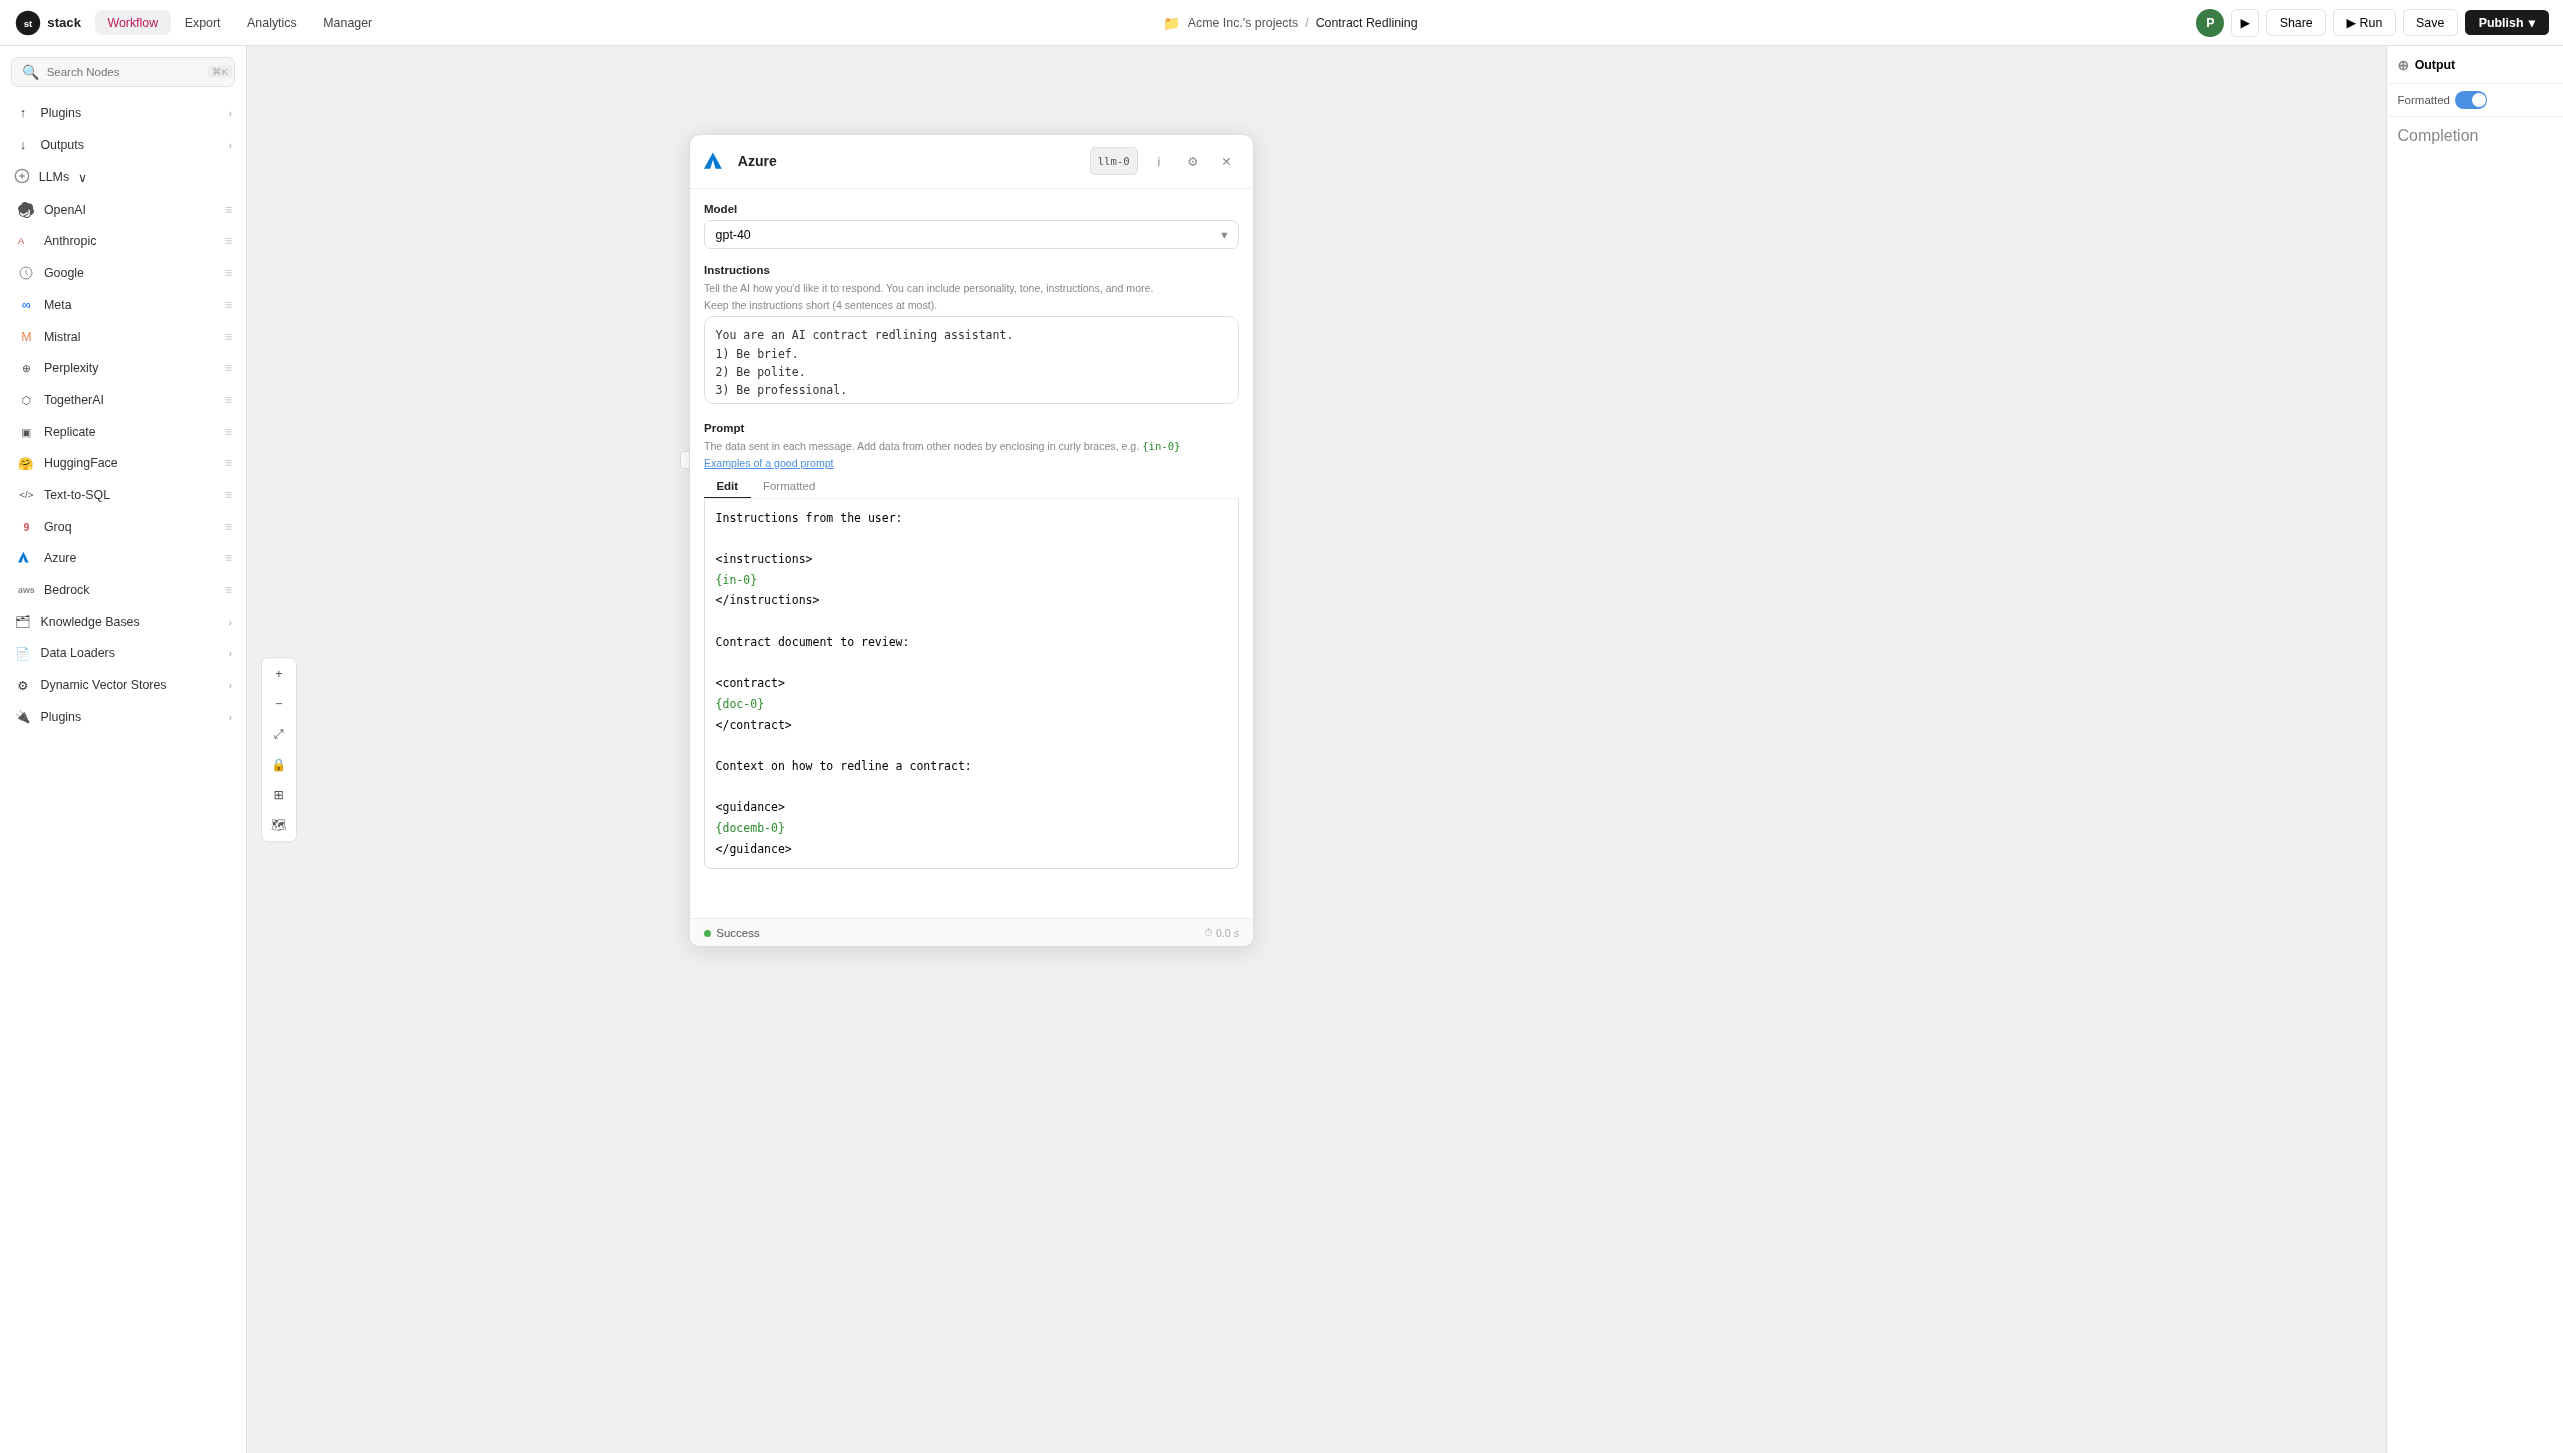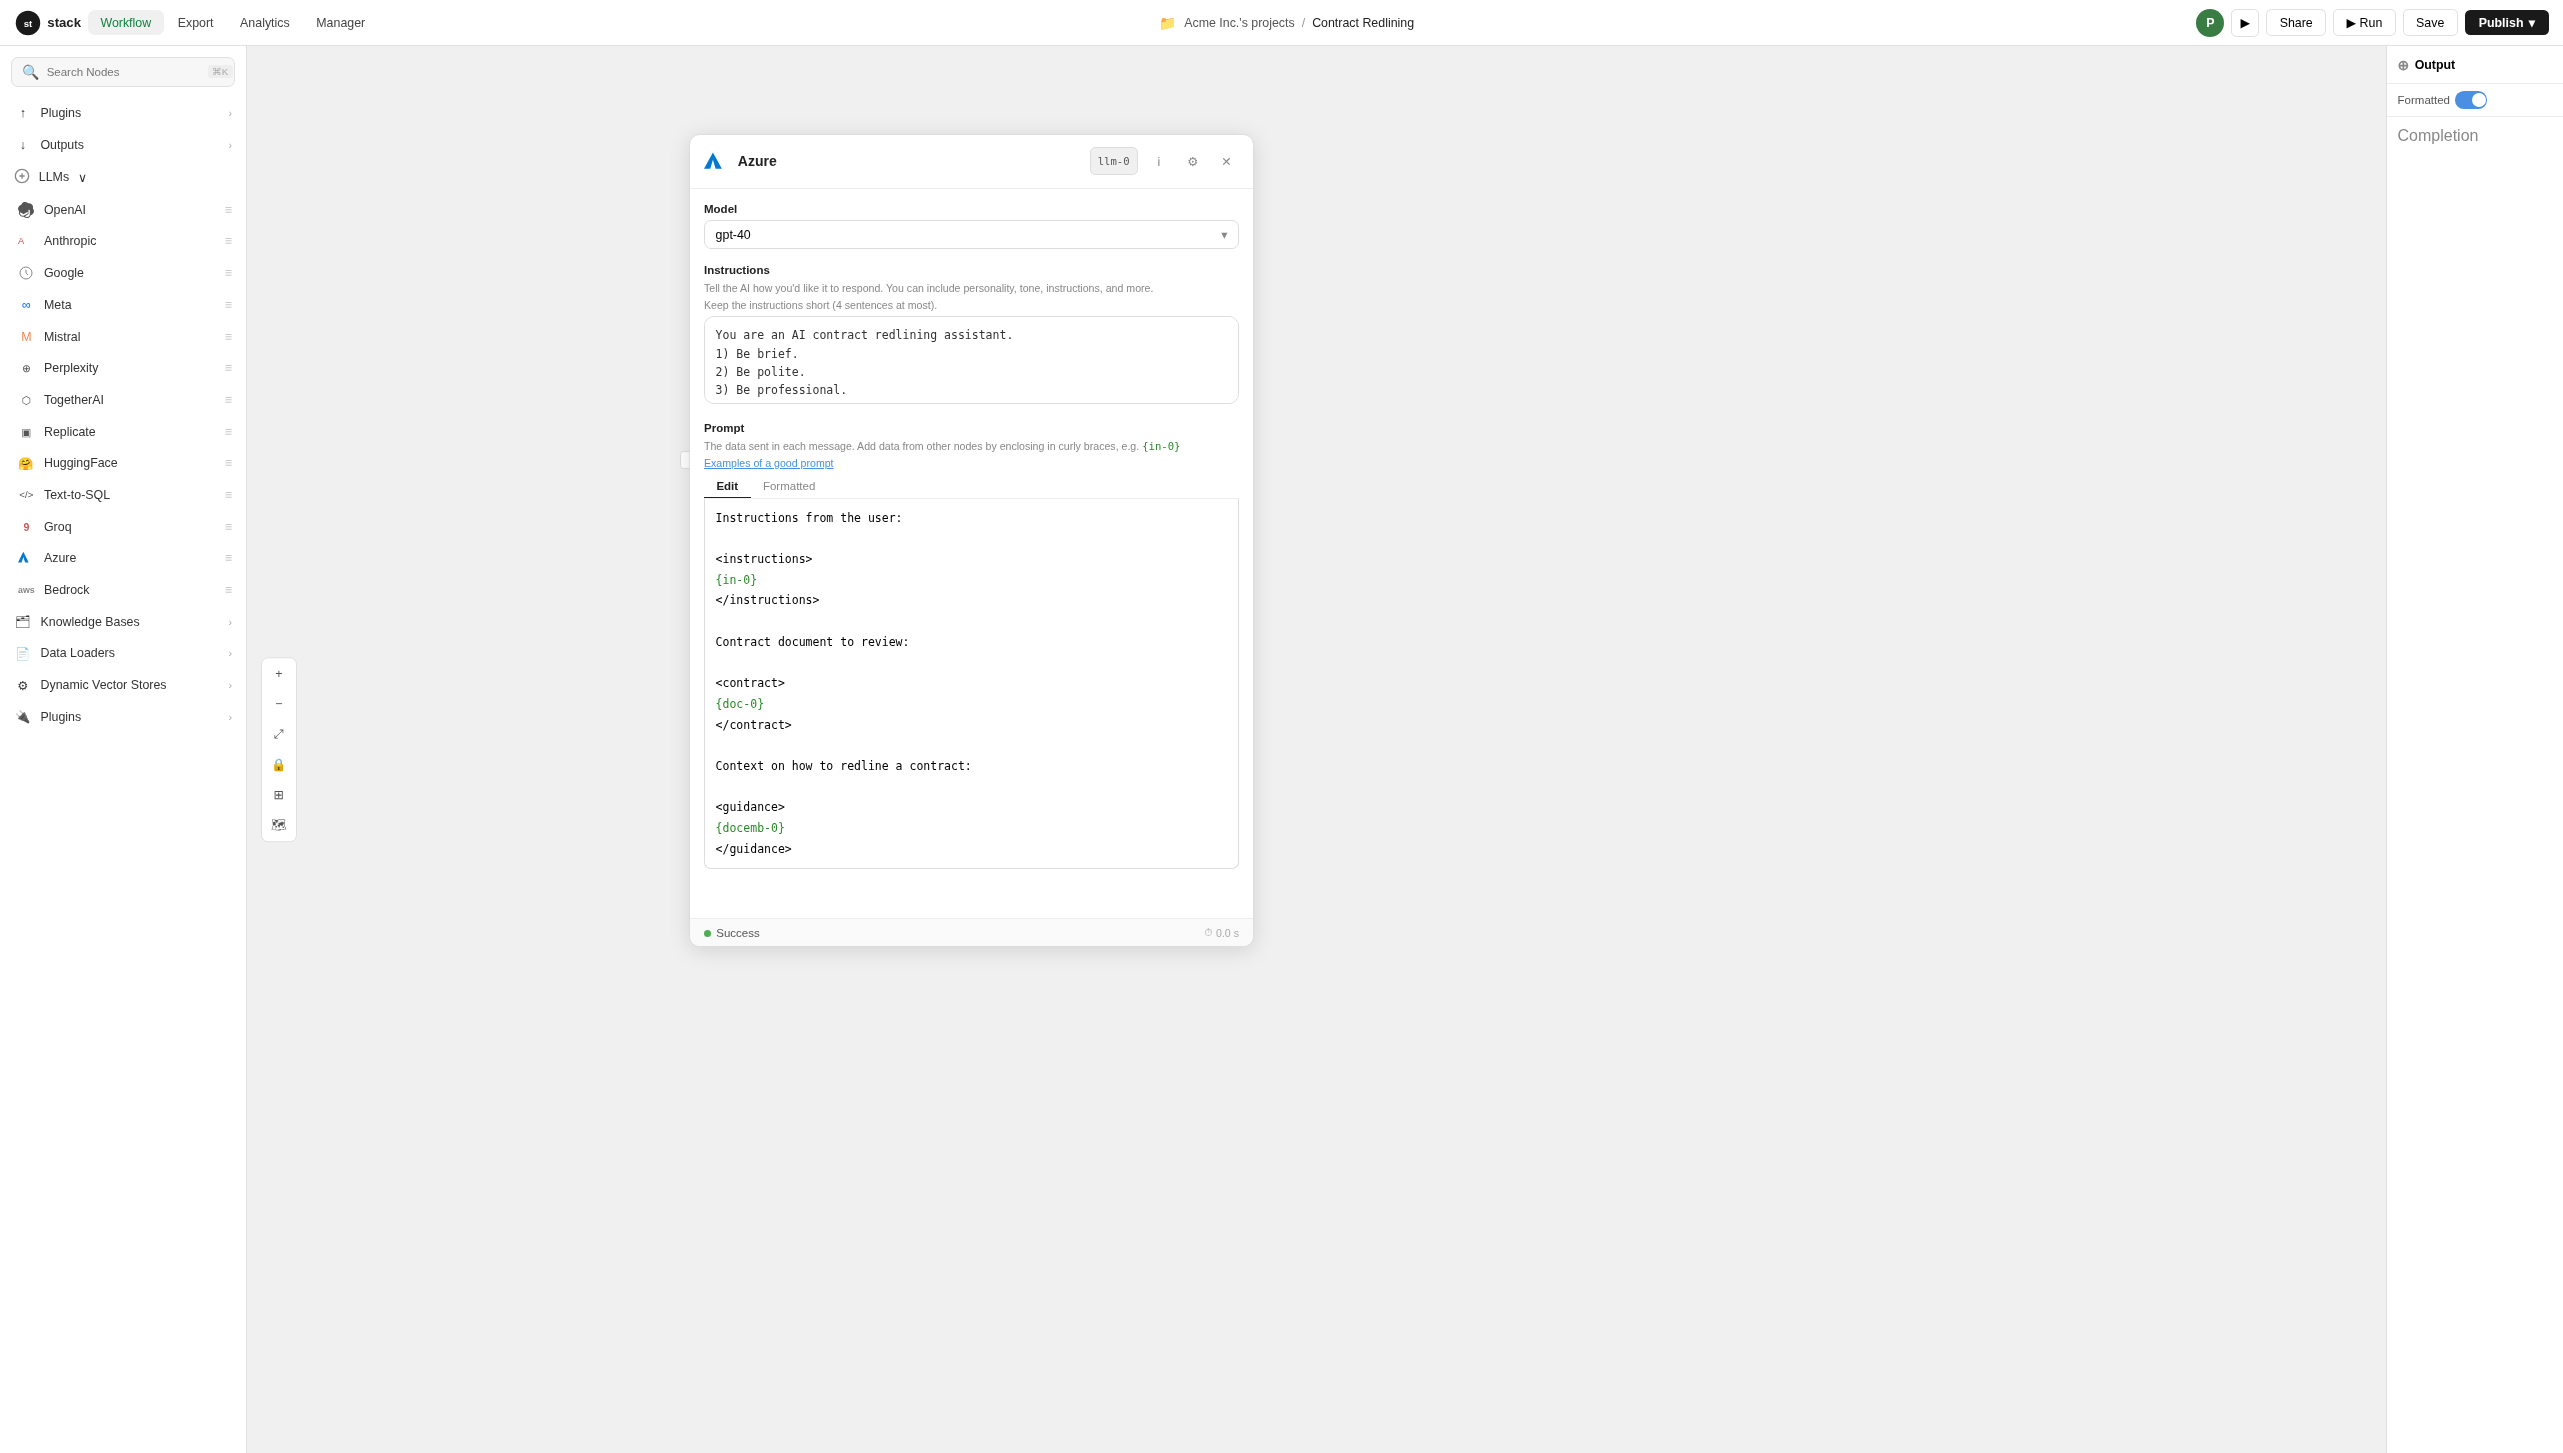--- a/index.html
+++ b/index.html
@@ -4,29 +4,29 @@
   <style>
     * { box-sizing: border-box; margin: 0; padding: 0; }
     body { font-family: -apple-system, BlinkMacSystemFont, 'Segoe UI', sans-serif; background: #f0f0f0; height: 100vh; overflow: hidden; display: flex; flex-direction: column; }
 
     
     .topbar {
       display: flex; align-items: center; background: #fff; border-bottom: 0.9px solid #e0e0e0;
       padding: 0 14px; height: 46px; gap: 7px; flex-shrink: 0; z-index: 100;
     }
     .logo {
-      display: flex; align-items: center; gap: 5.3px; 
+      display: flex; align-items: center; gap: 5.3px; margin-right: 7px;
     }
     .logo-icon { width: 28px; height: 28px; }
     .nav-tabs { display: flex; gap: 1.8px; }
     .nav-tab {
       padding: 5.3px 12.4px; border-radius: 5.3px; font-size: 12.4px; cursor: pointer;
       color: #444; font-weight: 500; border: none; background: transparent;
     }
-    .nav-tab.active { background: #f0f0f0; color: #15803d; border-radius: 7px; }
+    .nav-tab.active { background: #f0f0f0; color: #be185d; border-radius: 7px; }
     .topbar-center {
       flex: 1; display: flex; align-items: center; justify-content: center; gap: 7px;
       font-size: 12.4px; color: #555;
     }
     .breadcrumb-sep { color: #999; }
     .breadcrumb-project { color: #555; }
     .breadcrumb-name { color: #222; font-weight: 500; }
     .topbar-right { display: flex; align-items: center; gap: 7px; }
     .avatar { width: 28px; height: 28px; border-radius: 50%; background: #3a7d44; color: #fff; display: flex; align-items: center; justify-content: center; font-size: 12.4px; font-weight: 600; }
     .icon-btn { width: 28px; height: 28px; border-radius: 5.3px; border: 0.9px solid #e0e0e0; background: #fff; cursor: pointer; display: flex; align-items: center; justify-content: center; font-size: 12.4px; }

